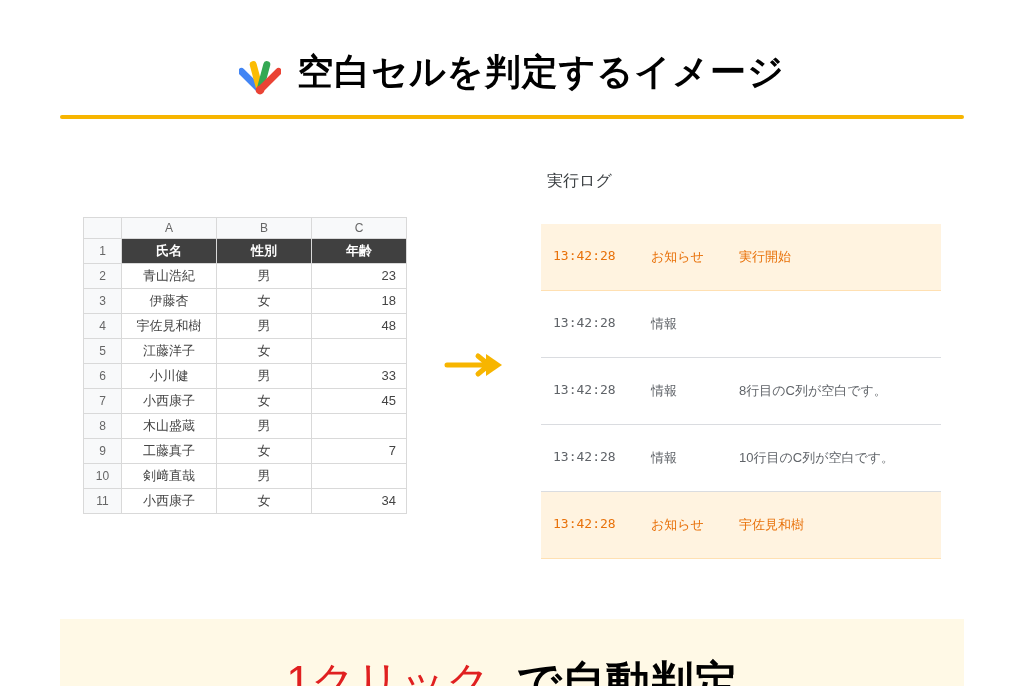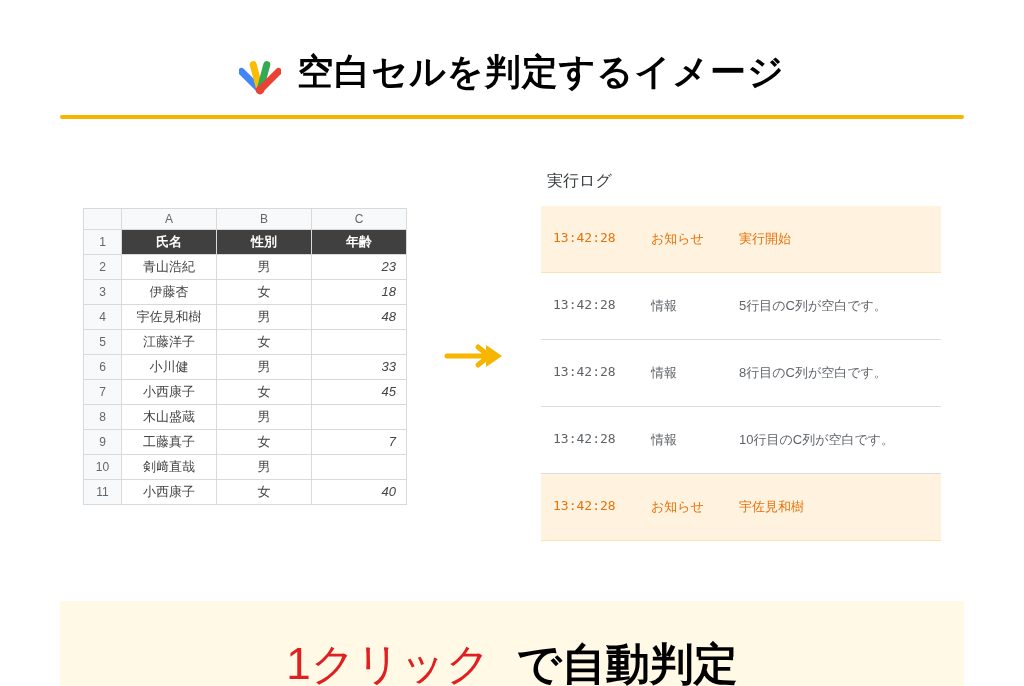--- a/index.html
+++ b/index.html
@@ -68,37 +68,37 @@
     background: #f8f9fa;
     color: #666;
     font-size: 12px;
     width: 38px;
   }
   .sheet .headcell {
     background: #404040;
     color: #fff;
     font-weight: 700;
   }
-  .sheet td.val-right { text-align: right; padding-right: 10px; font-style: italic; }
+  .sheet td.val-right { text-align: right; padding-right: 10px; }
   .arrow {
     width: 70px;
     display: flex;
     align-items: center;
     justify-content: center;
   }
   .arrow svg { width: 60px; height: 30px; }
   
   .log {
     width: 400px;
     font-size: 13px;
   }
   .log-title {
     font-size: 16px;
     color: #3c4043;
-    margin-bottom: 14px;
+    margin-bottom: 32px;
     padding-left: 6px;
   }
   .log-row {
     display: flex;
     padding: 24px 12px;
     border-bottom: 1px solid #dadce0;
     gap: 28px;
     color: #5f6368;
   }
   .log-row.notice {
@@ -217,21 +217,21 @@
     <tr>
           <td class="rowhdr">10</td>
           <td>剣﨑直哉</td>
           <td>男</td>
           <td class="val-right"></td>
         </tr>
     <tr>
           <td class="rowhdr">11</td>
           <td>小西康子</td>
           <td>女</td>
-          <td class="val-right">40</td>
+          <td class="val-right">34</td>
         </tr>
   </tbody>
     </table>
 
   <div class="arrow">
     <svg viewBox="0 0 60 30">
       <path d="M3 15 L45 15 M45 15 L34 6 M45 15 L34 24" stroke="#f7b500" stroke-width="5" fill="none" stroke-linecap="round" stroke-linejoin="round"></path>
       <path d="M45 15 L58 15" stroke="#f7b500" stroke-width="0"></path>
       <polygon points="42,4 58,15 42,26" fill="#f7b500"></polygon>
     </svg>
@@ -240,21 +240,20 @@
   <div class="log">
     <div class="log-title">実行ログ</div>
     <div class="log-row notice">
       <span class="t">13:42:28</span>
       <span class="tag">お知らせ</span>
       <span class="msg">実行開始</span>
     </div>
     <div class="log-row">
       <span class="t">13:42:28</span>
       <span class="tag">情報</span>
-      <span class="msg">5行目のC列が空白です。</span>
     </div>
     <div class="log-row">
       <span class="t">13:42:28</span>
       <span class="tag">情報</span>
       <span class="msg">8行目のC列が空白です。</span>
     </div>
     <div class="log-row">
       <span class="t">13:42:28</span>
       <span class="tag">情報</span>
       <span class="msg">10行目のC列が空白です。</span>

